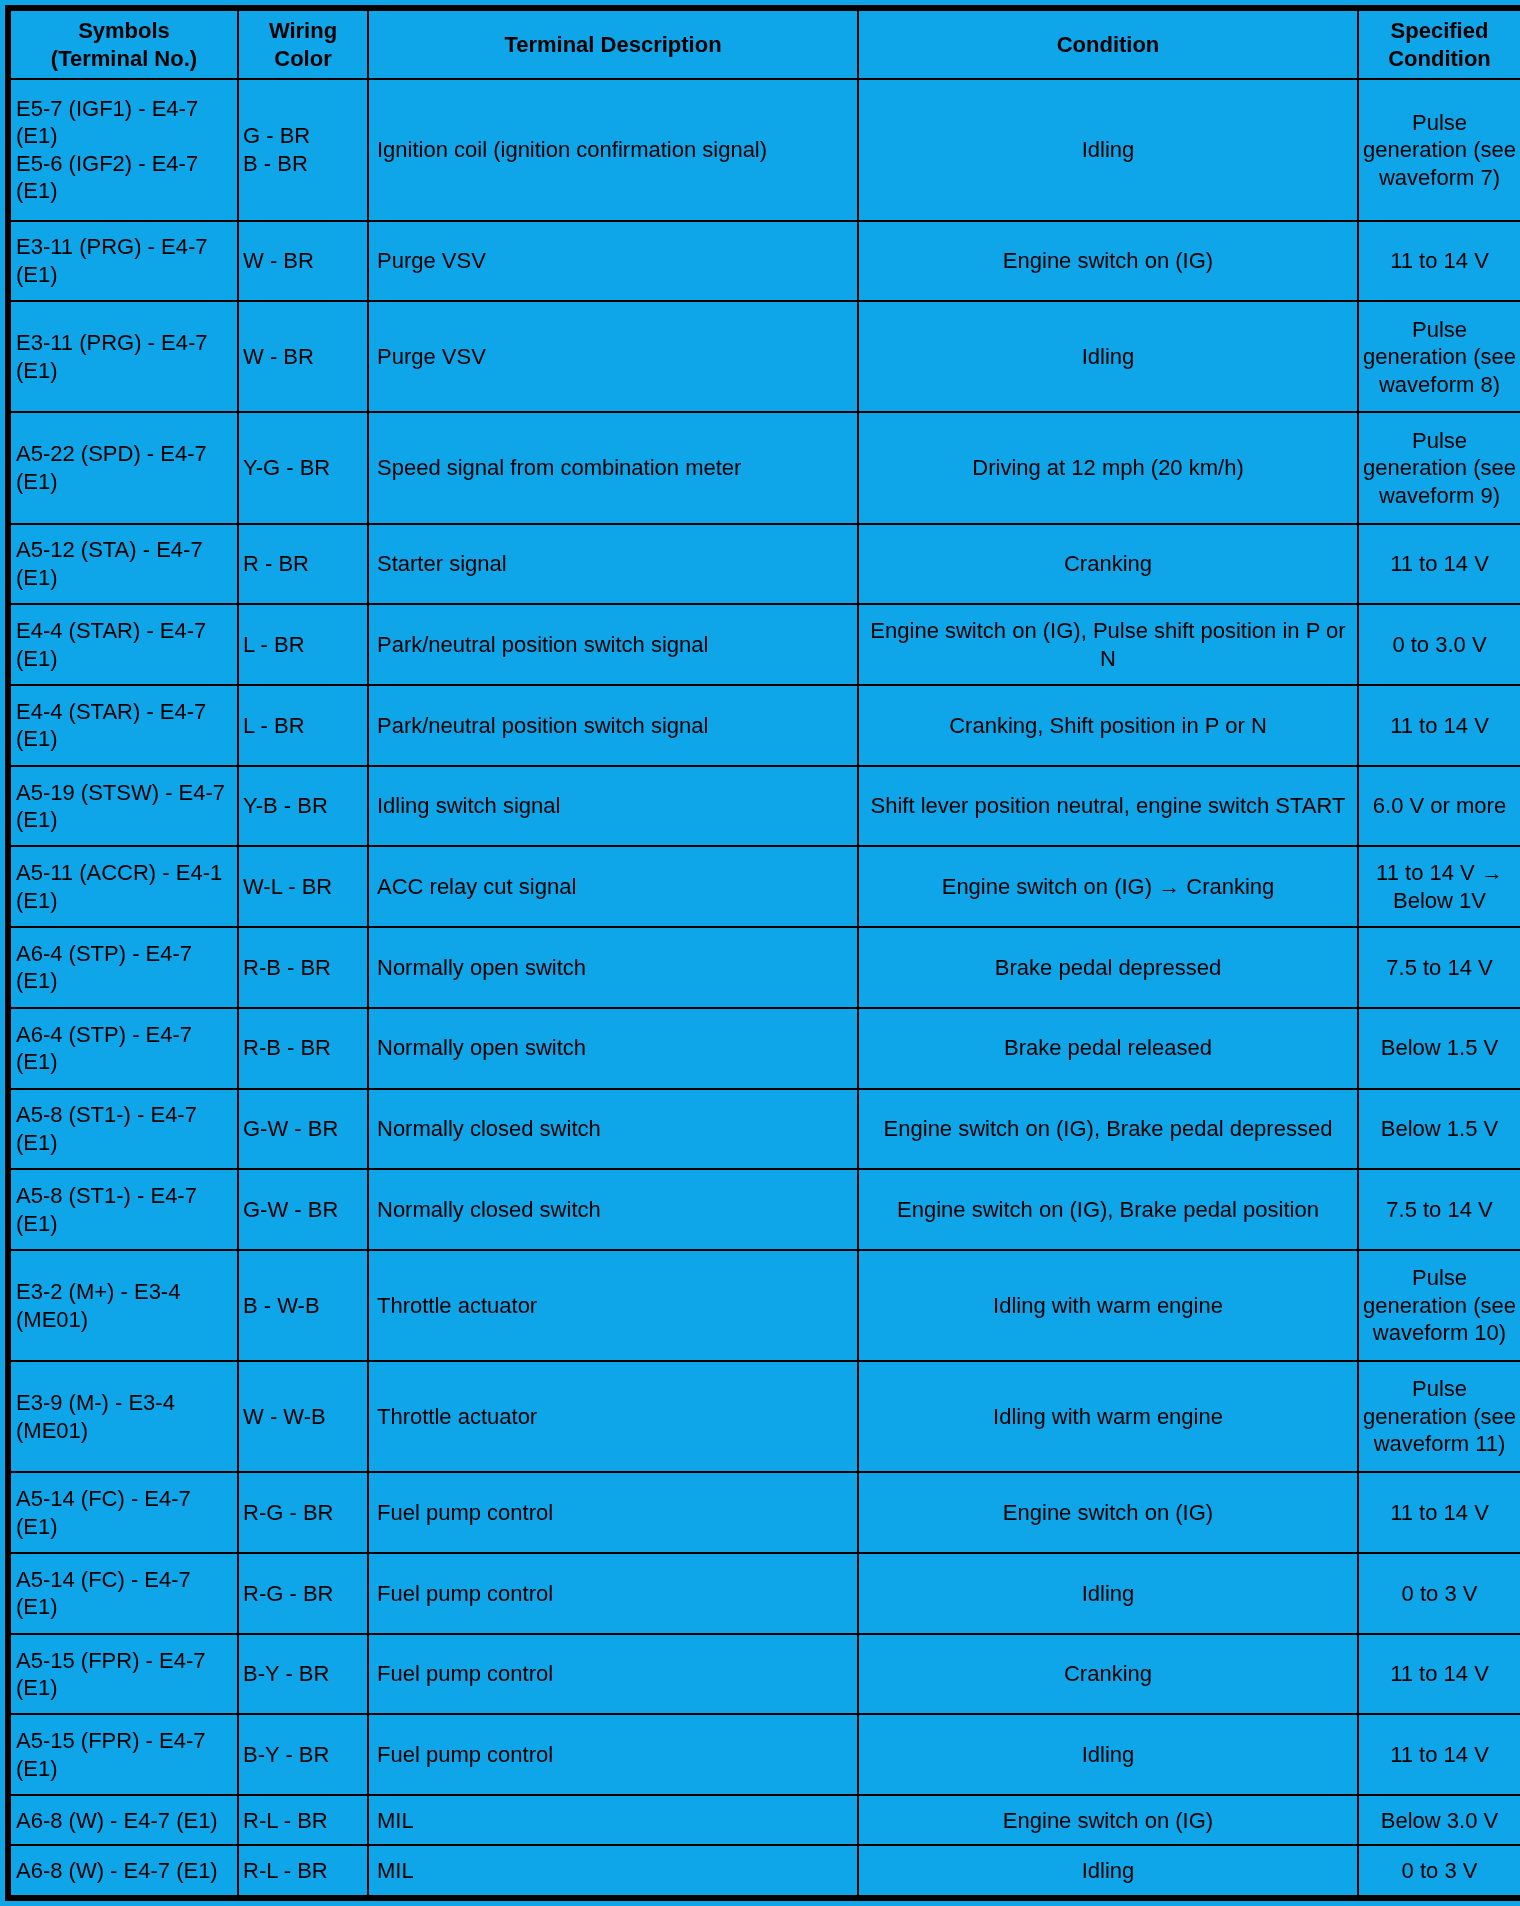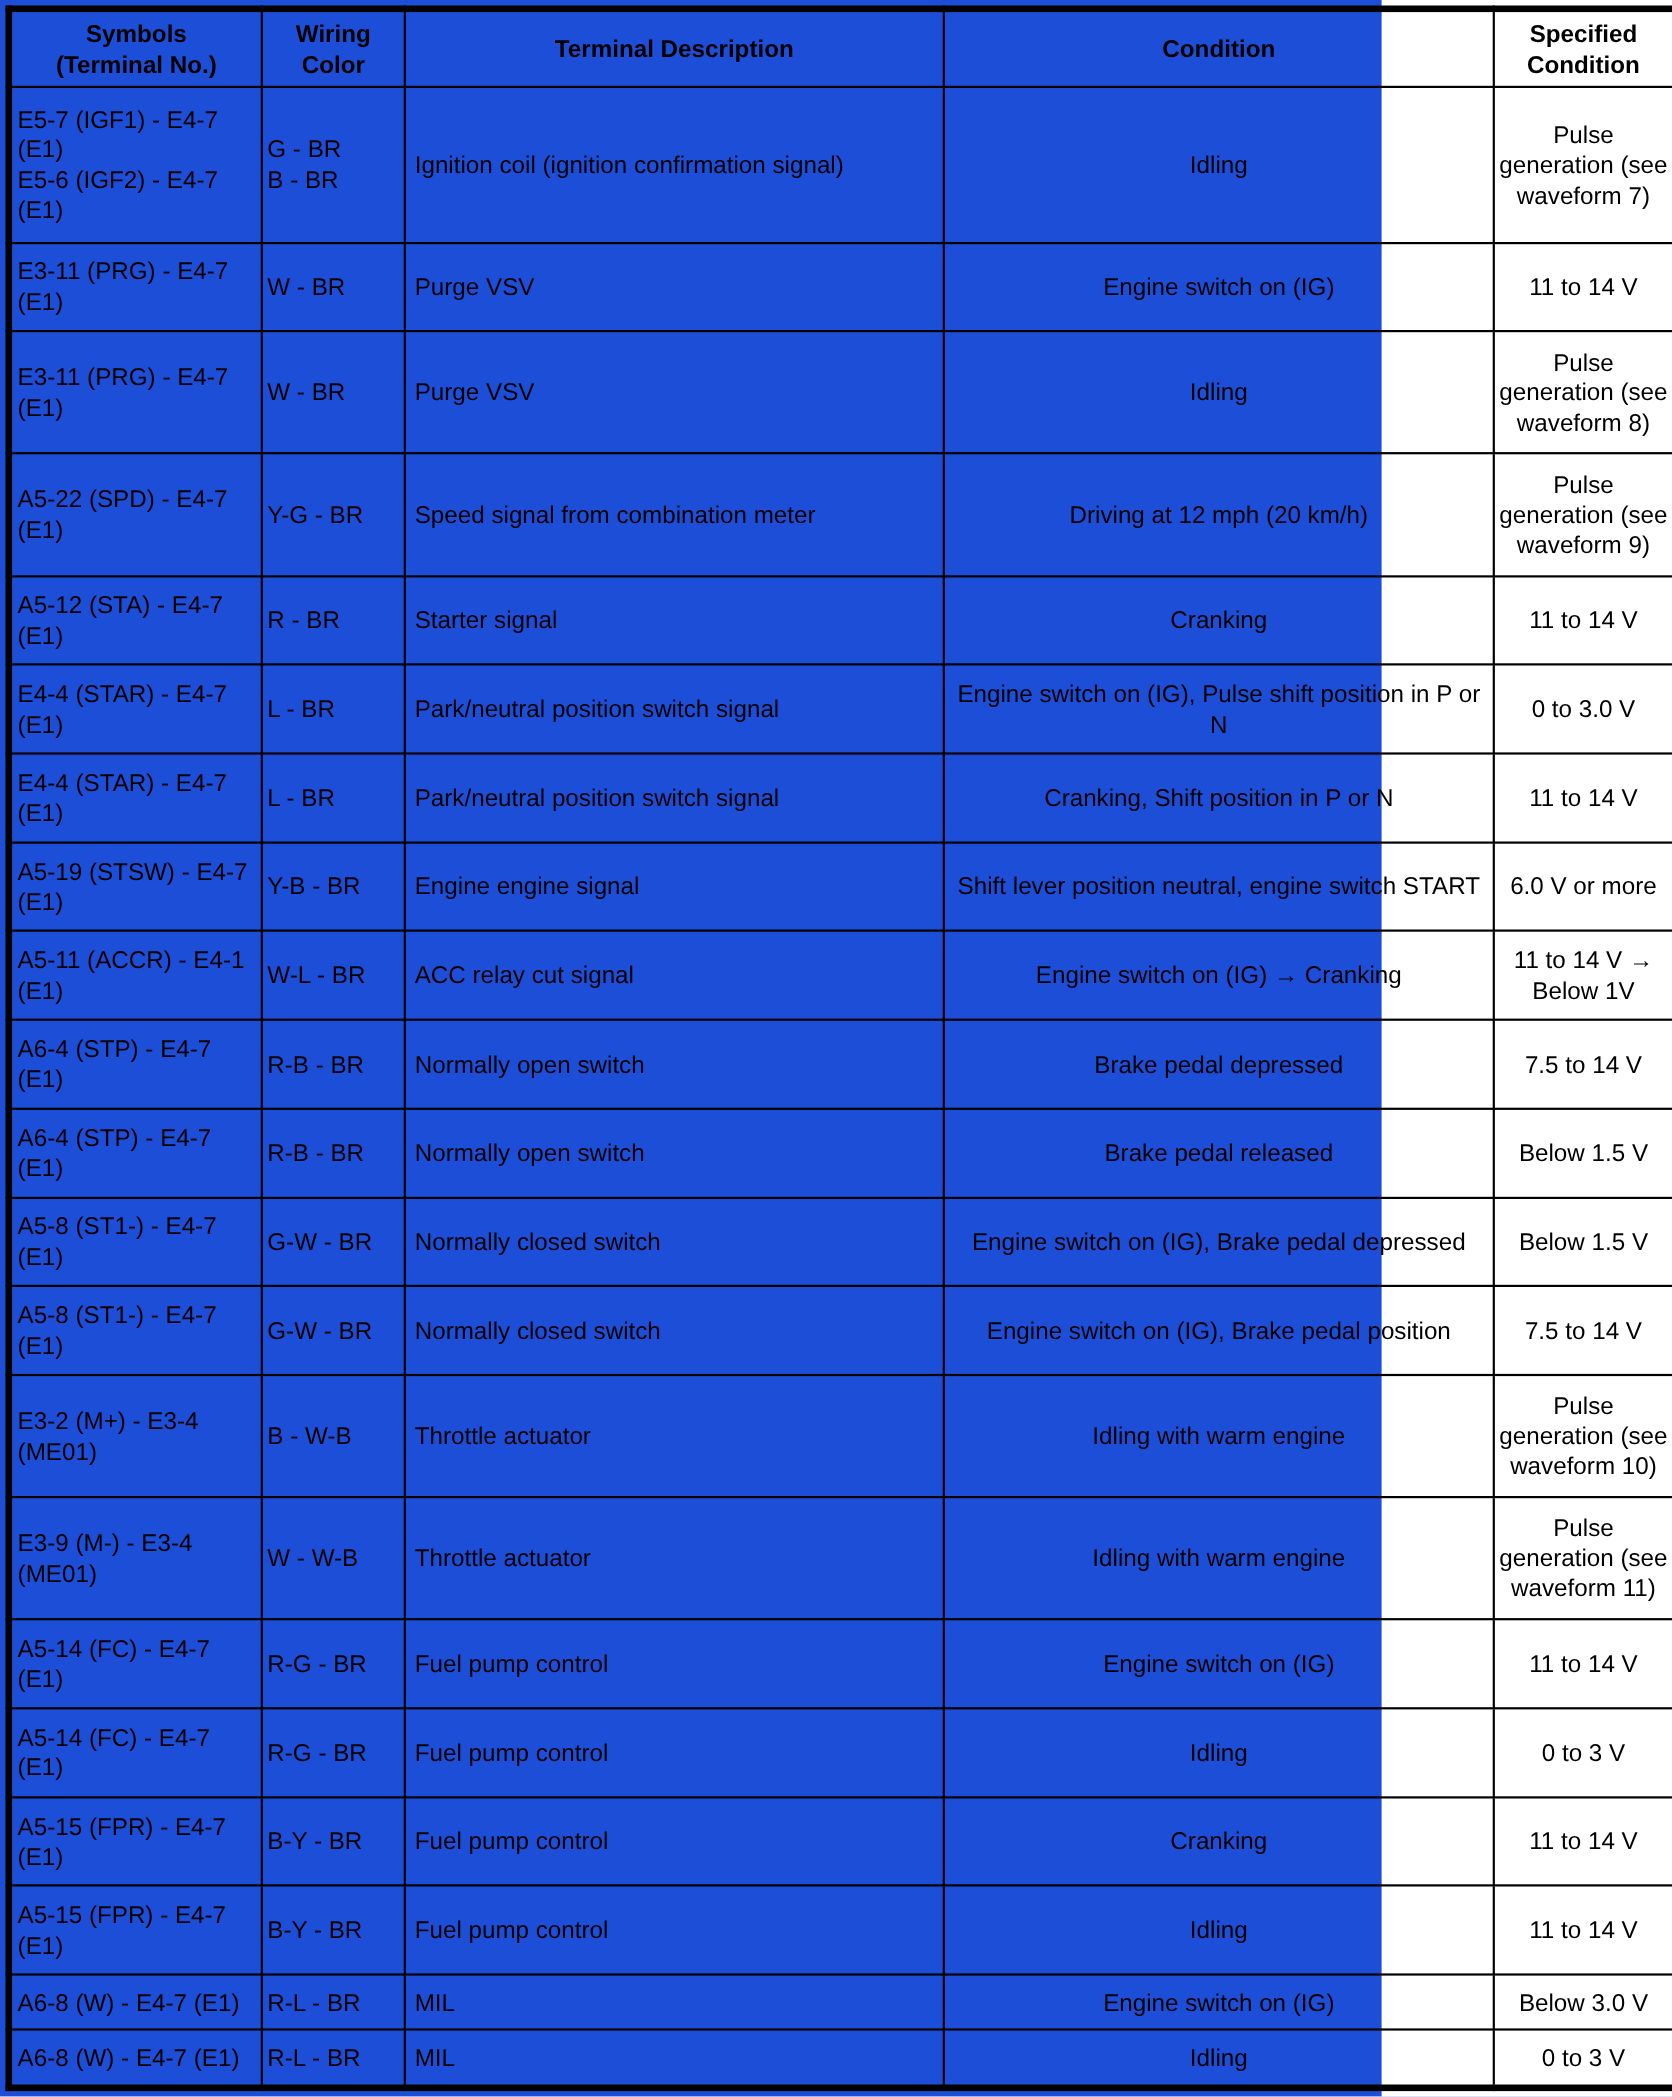--- a/index.html
+++ b/index.html
@@ -3,25 +3,25 @@
 <meta charset="utf-8">
 <style>
   html, body {
     margin: 0;
     padding: 0;
     background: #ffffff;
     color: #000000;
     font-family: "Liberation Sans", "DejaVu Sans", sans-serif;
   }
   .page {
-    width: 1256px;
+    width: 1520px;
     height: 1906px;
     box-sizing: border-box;
     padding: 5px;
-    background: #1d4ed8;
+    background: #0ea5e9;
   }
   table.terminal-table {
     width: 100%;
     height: 1896px;
     border-collapse: collapse;
     table-layout: fixed;
     border: 6px solid #000000;
   }
   th, td {
     border: 2px solid #000000;
@@ -116,21 +116,21 @@
         <tr>
           <td class="col-symbols">E4-4 (STAR) - E4-7 (E1)</td>
           <td class="col-wiring">L - BR</td>
           <td class="col-description">Park/neutral position switch signal</td>
           <td class="col-condition">Cranking, Shift position in P or N</td>
           <td class="col-specified">11 to 14 V</td>
         </tr>
         <tr>
           <td class="col-symbols">A5-19 (STSW) - E4-7 (E1)</td>
           <td class="col-wiring">Y-B - BR</td>
-          <td class="col-description">Engine engine signal</td>
+          <td class="col-description">Idling switch signal</td>
           <td class="col-condition">Shift lever position neutral, engine switch START</td>
           <td class="col-specified">6.0 V or more</td>
         </tr>
         <tr>
           <td class="col-symbols">A5-11 (ACCR) - E4-1 (E1)</td>
           <td class="col-wiring">W-L - BR</td>
           <td class="col-description">ACC relay cut signal</td>
           <td class="col-condition">Engine switch on (IG) → Cranking</td>
           <td class="col-specified">11 to 14 V → Below 1V</td>
         </tr>

